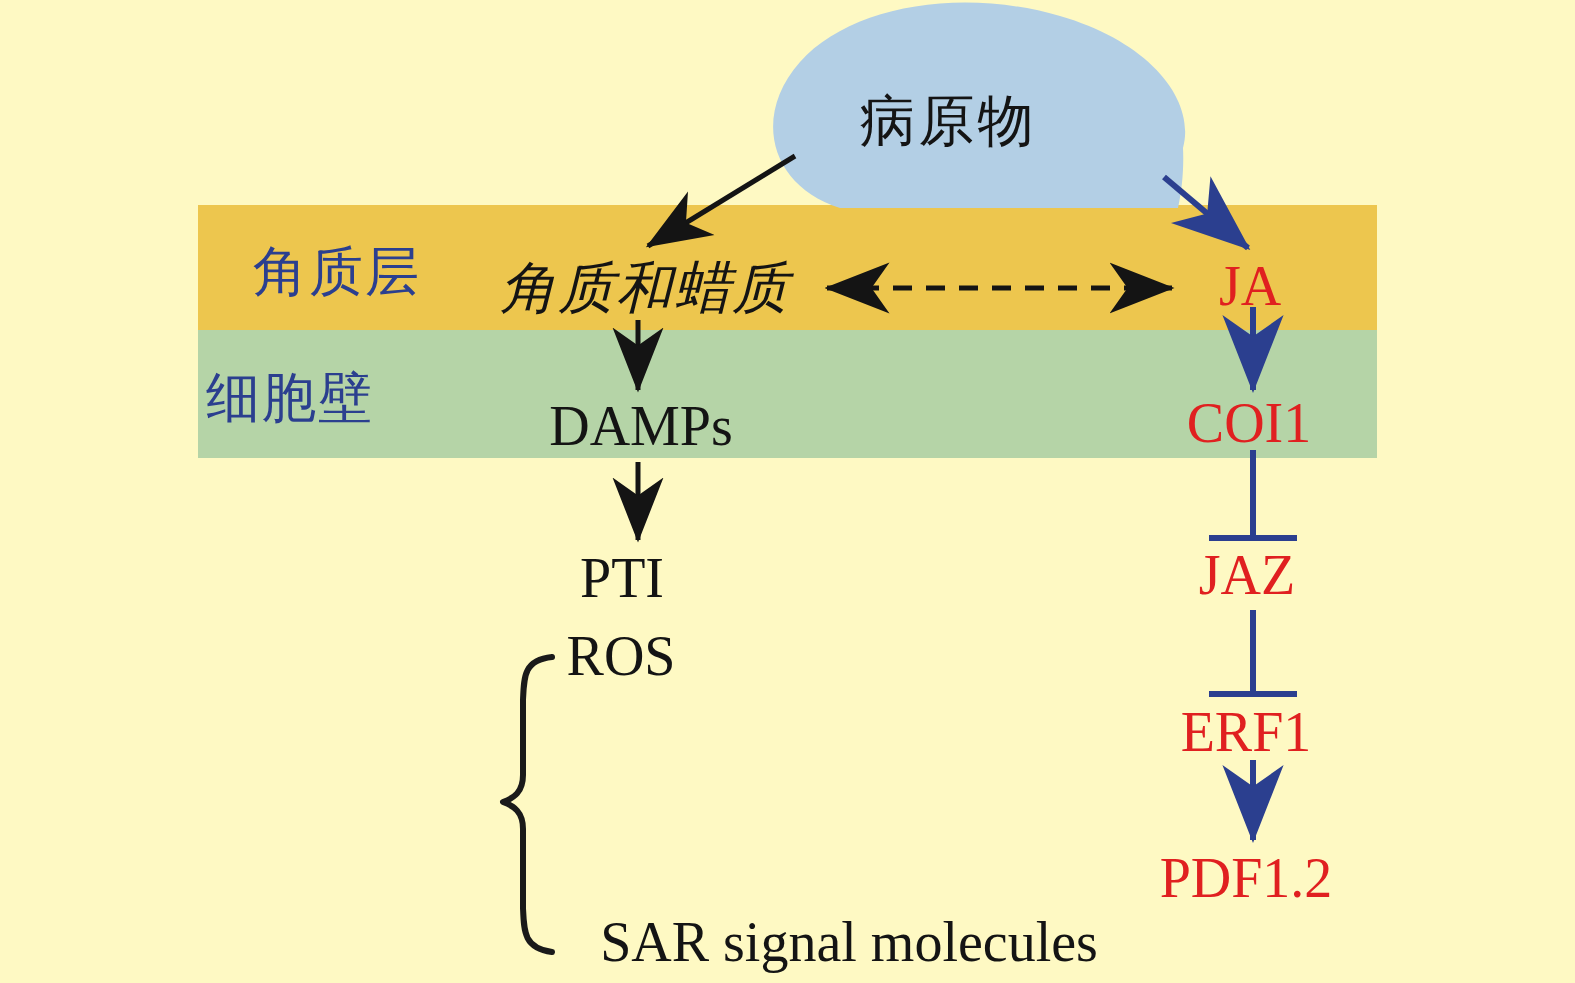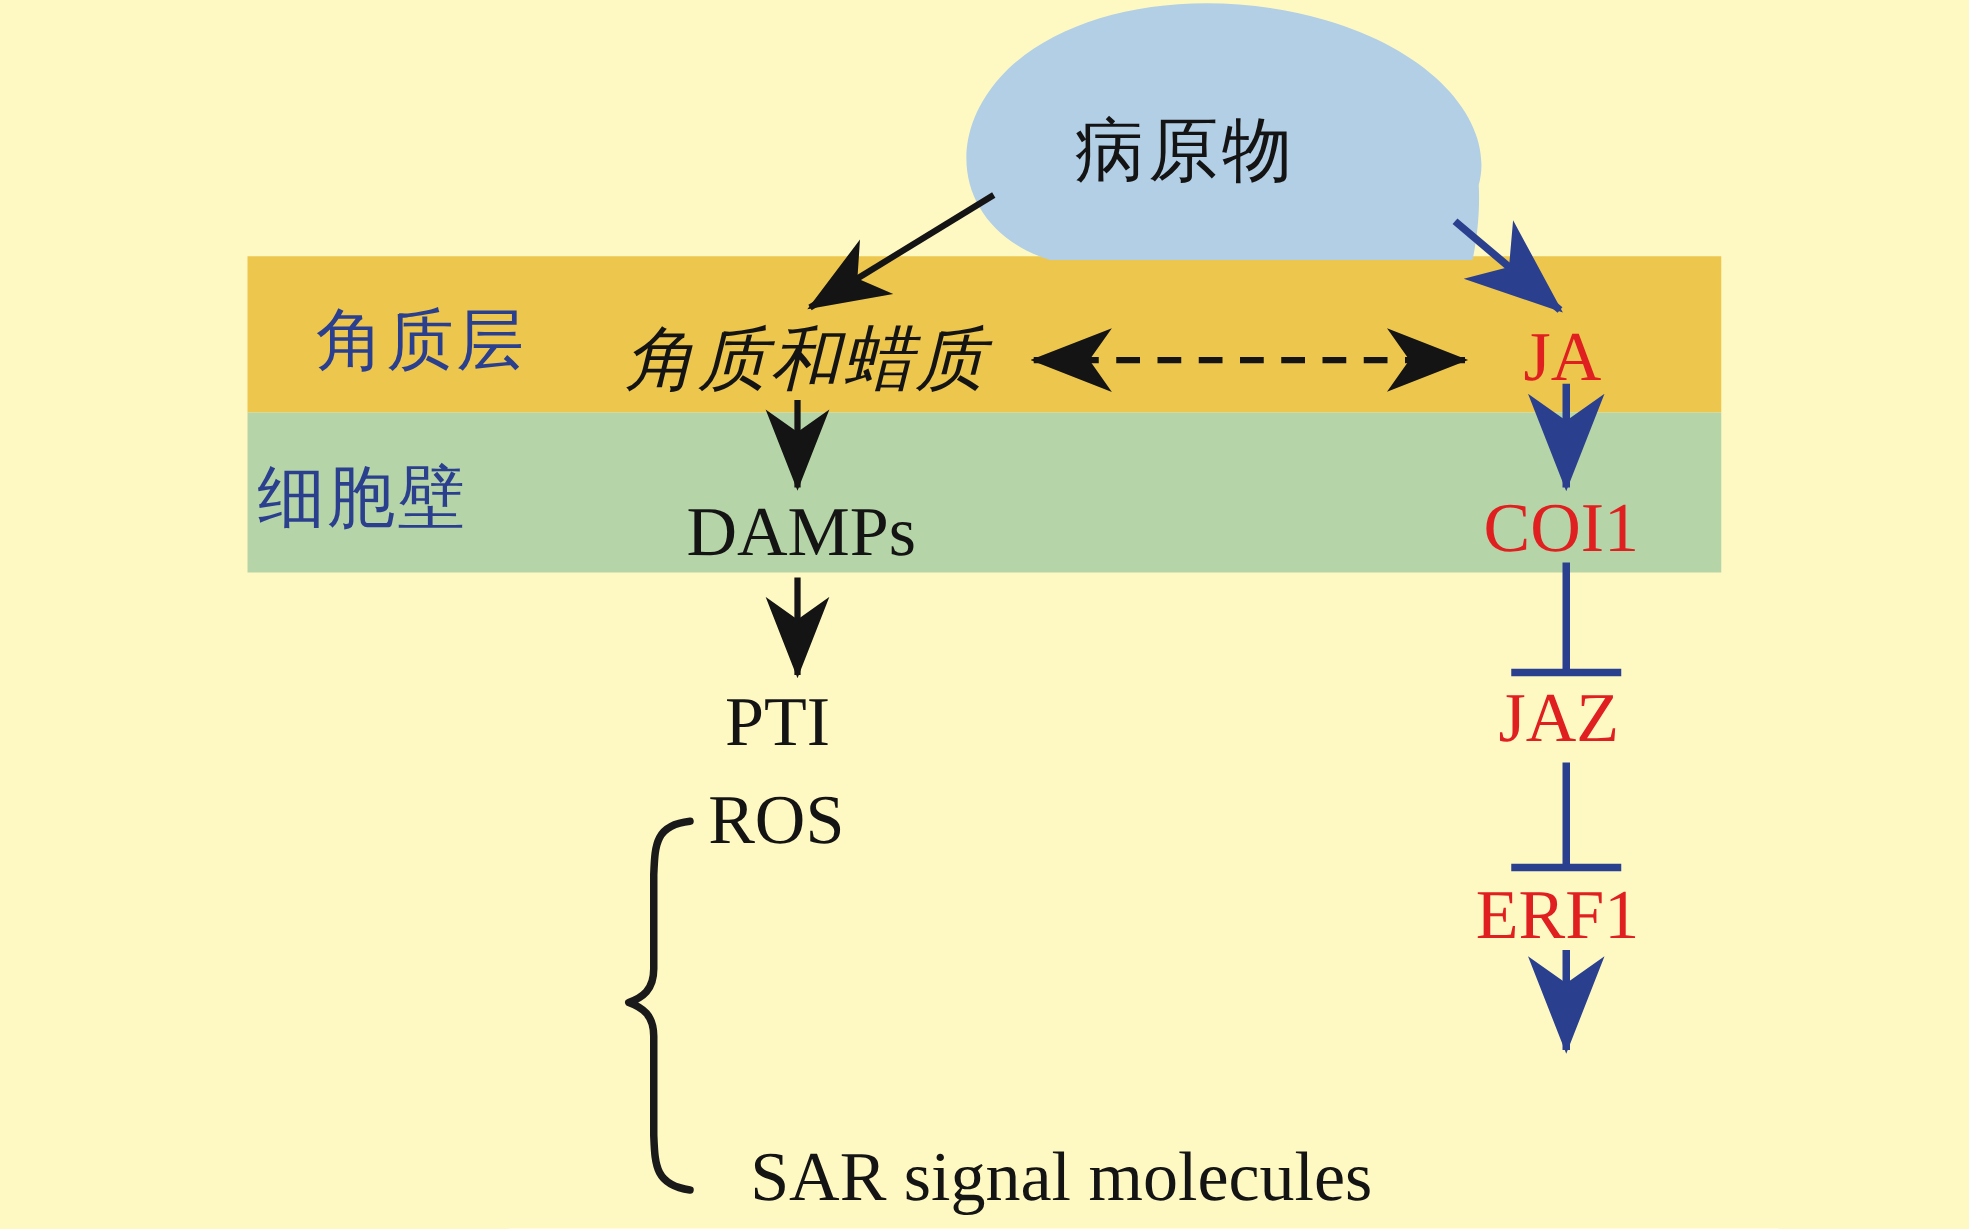--- a/index.html
+++ b/index.html
@@ -146,14 +146,15 @@
   <div class="node lat-black" style="left:849px; top:942px;">SAR signal molecules</div>
 
   <div class="node lat-red" style="left:1250px; top:286px;">JA</div>
 
   <div class="node lat-red" style="left:1249px; top:423px;">COI1</div>
 
   <div class="node lat-red" style="left:1247px; top:575px;">JAZ</div>
 
   <div class="node lat-red" style="left:1246px; top:732px;">ERF1</div>
 
+  <div class="node lat-red" style="left:1246px; top:878px;">PDF1.2</div>
 
 </div>
 
 </body></html>

